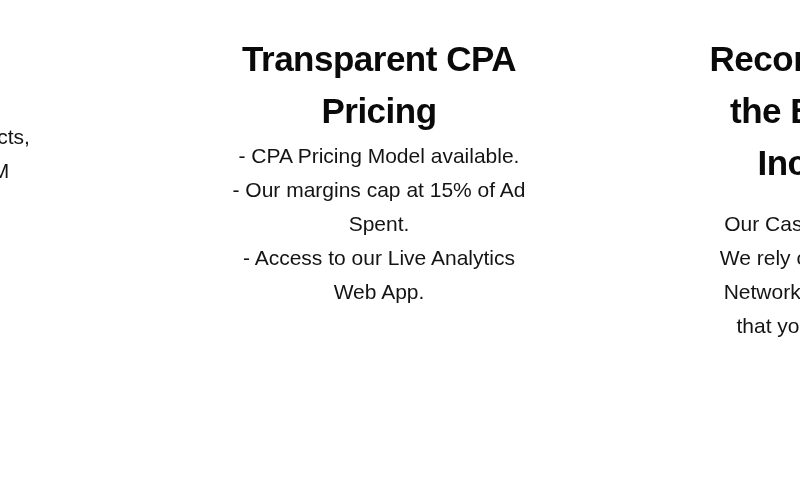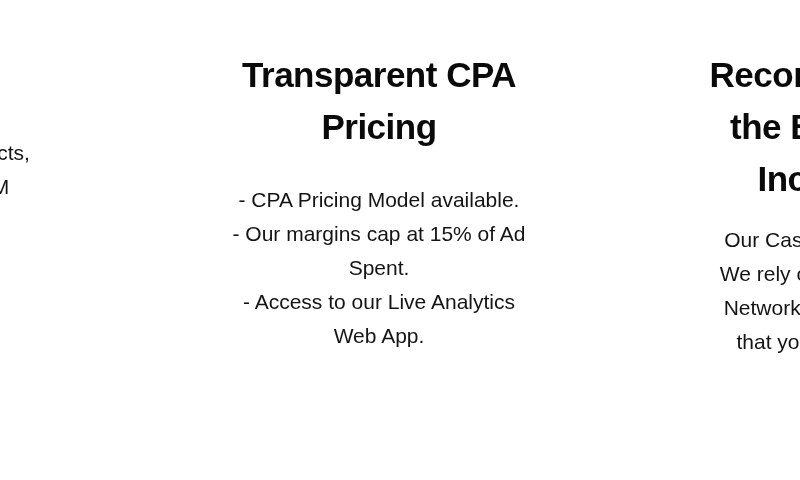--- a/index.html
+++ b/index.html
@@ -14,21 +14,21 @@
     overflow: hidden;
   }
   .stage {
     position: relative;
     width: 800px;
     height: 480px;
     background: #ffffff;
   }
   .column {
     position: absolute;
-    top: 16px;
+    top: 0;
     text-align: center;
     color: #0e0e0e;
   }
   .col-title {
     font-weight: bold;
     font-size: 35px;
     line-height: 52px;
     letter-spacing: -0.5px;
     color: #0a0a0a;
     white-space: pre-line;
@@ -55,21 +55,21 @@
 
   
   #col-middle {
     left: 228px;
     width: 302px;
   }
   #col-middle .col-title {
     margin-top: 33px;
   }
   #col-middle .col-body {
-    margin-top: 30px;
+    margin-top: 2px;
   }
 
   
   #col-right {
     left: 632px;
     width: 300px;
   }
   #col-right .col-title {
     margin-top: 33px;
   }

